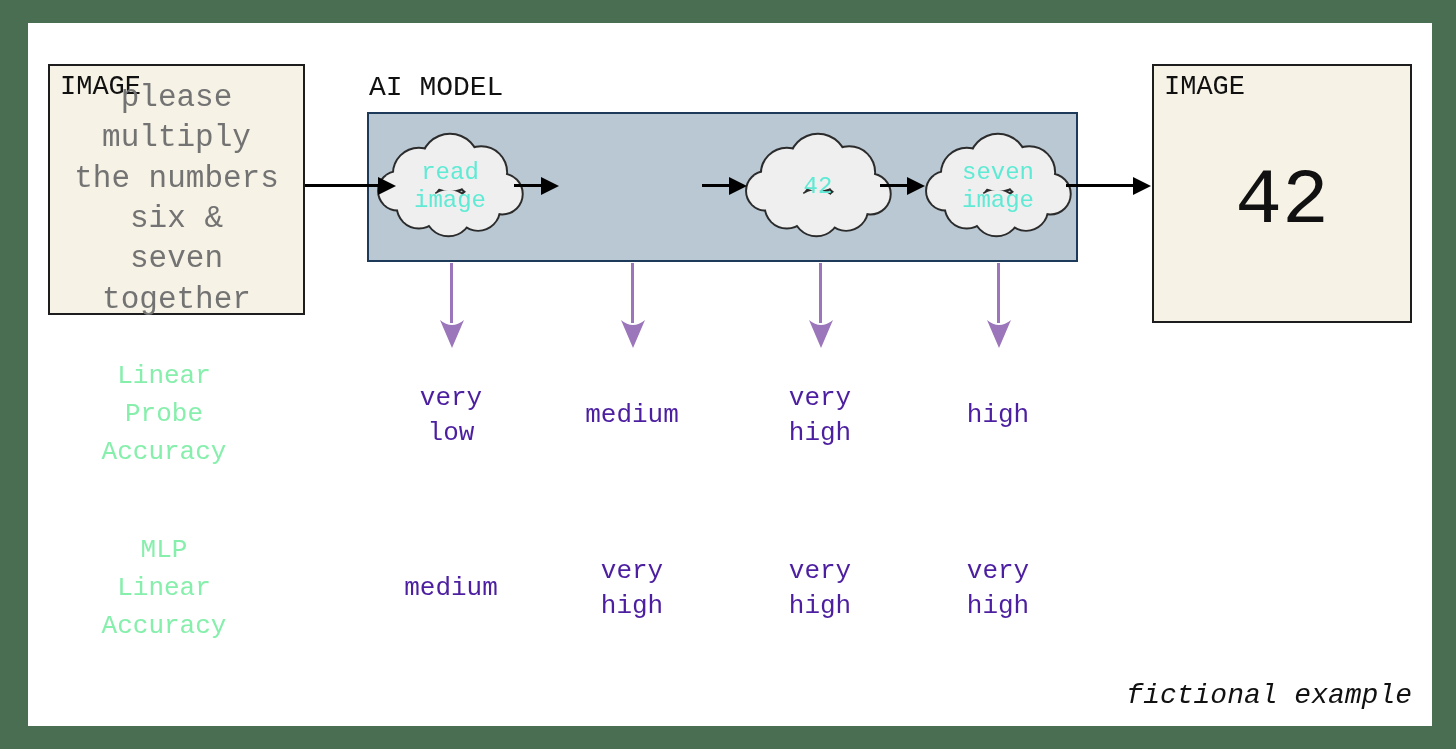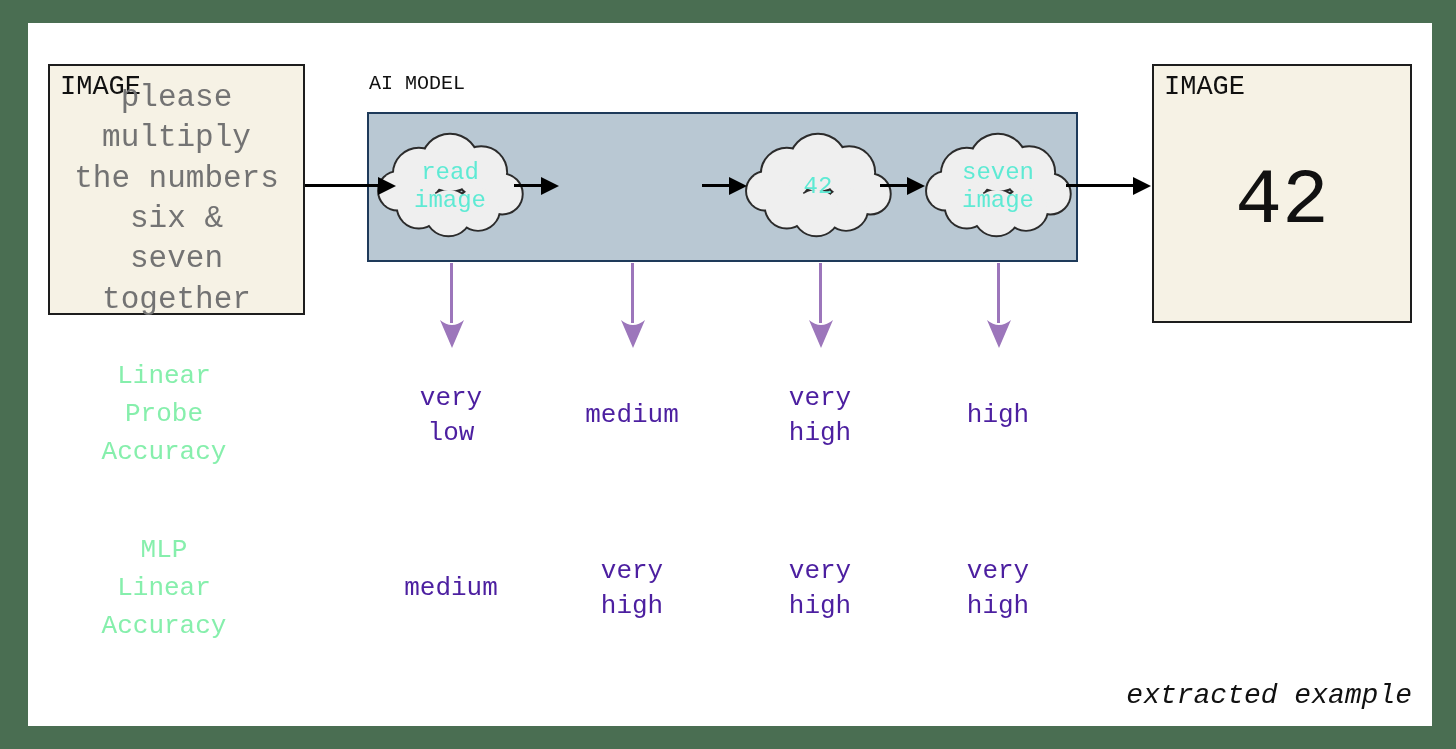--- a/index.html
+++ b/index.html
@@ -25,21 +25,21 @@
     position:absolute;left:0;top:68px;width:100%;height:130px;
     display:flex;align-items:center;justify-content:center;text-align:center;
     font-size:31px;line-height:1.3;color:#737373;white-space:pre-line;
   }
   .big-42{
     position:absolute;left:0;top:70px;width:100%;height:130px;
     display:flex;align-items:center;justify-content:center;
     font-size:78px;color:#111;
   }
   
-  .ai-label{position:absolute;left:369px;top:72px;font-size:20px;color:#111;}
+  .ai-label{position:absolute;left:369px;top:72px;font-size:28px;color:#111;}
   .ai-box{
     position:absolute;left:367px;top:112px;width:711px;height:150px;
     background:#b9c8d3;border:2px solid #1e3a5a;box-sizing:border-box;
   }
   .cloud{position:absolute;top:124px;width:156px;height:126px;z-index:2;}
   .cloud svg{position:absolute;left:0;top:0;width:100%;height:100%;overflow:visible;}
   .cloud-stroke{fill:#efefef;stroke:#2b2b2b;stroke-width:5px;}
   .cloud-fillonly{fill:#efefef;stroke:none;}
   .cloud-text{
     position:absolute;left:0;top:0;width:100%;height:100%;
@@ -173,14 +173,14 @@
 Linear
 Accuracy</div>
   <div class="value-cell" style="left:371px;top:545px">medium</div>
   <div class="value-cell" style="left:552px;top:545px">very
 high</div>
   <div class="value-cell" style="left:740px;top:545px">very
 high</div>
   <div class="value-cell" style="left:918px;top:545px">very
 high</div>
 
-  <div class="footnote">extracted example</div>
+  <div class="footnote">fictional example</div>
 </div>
 
 </body></html>

